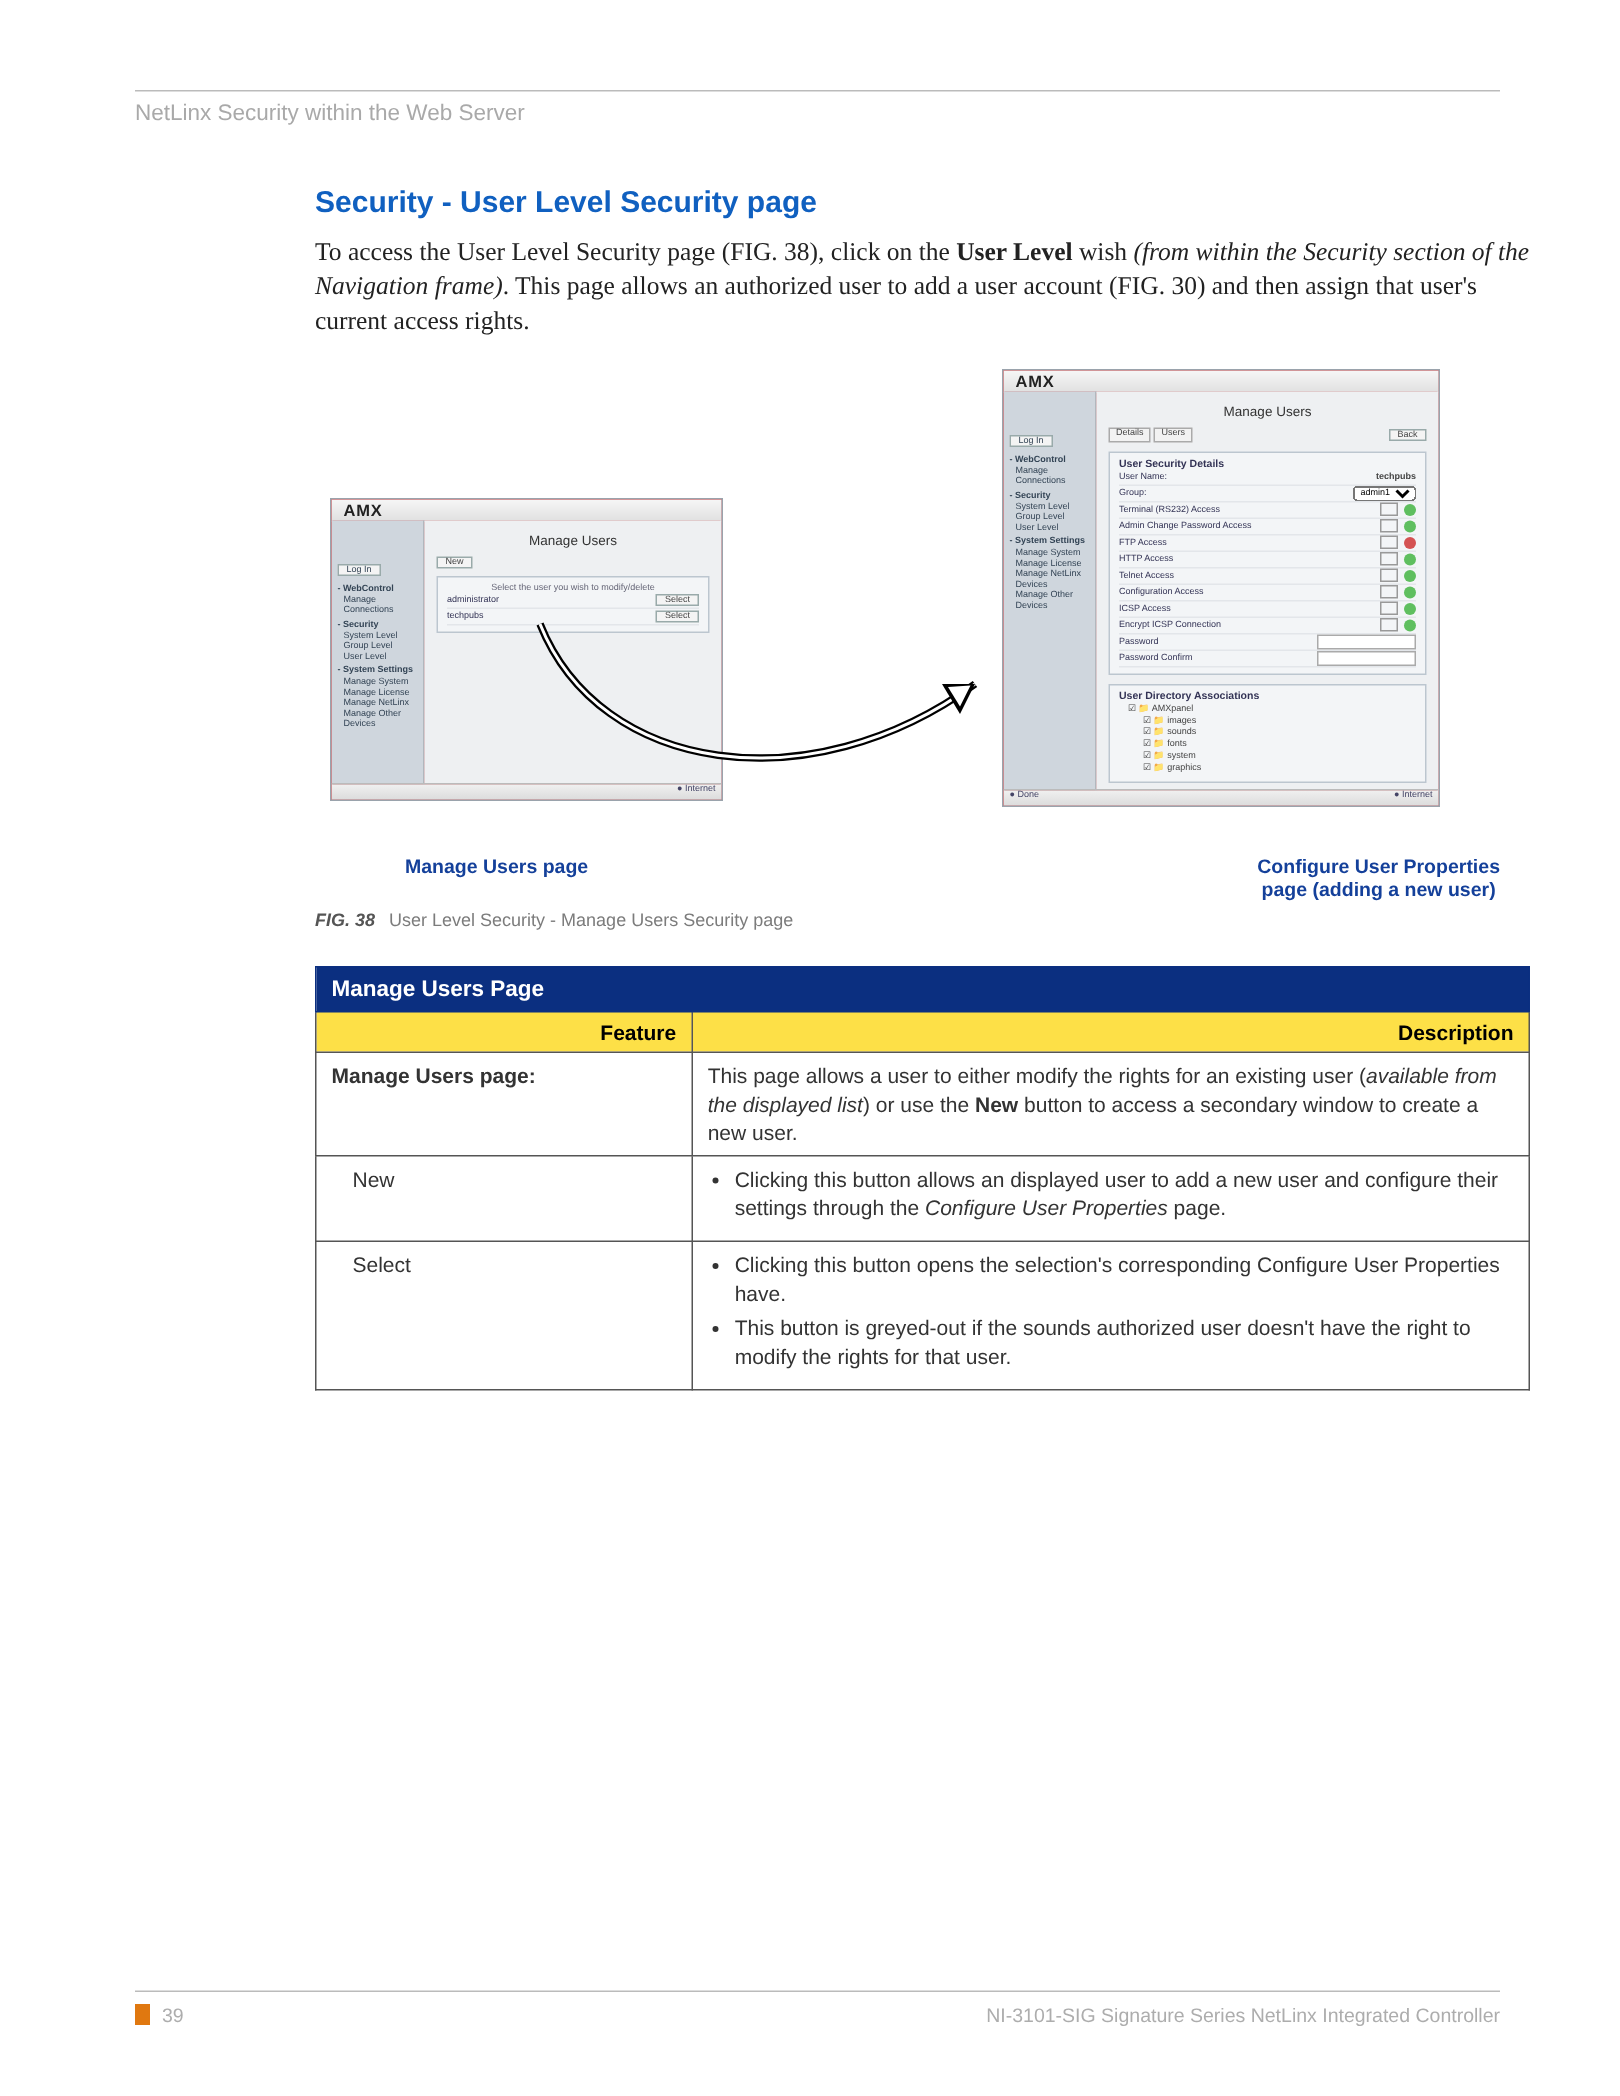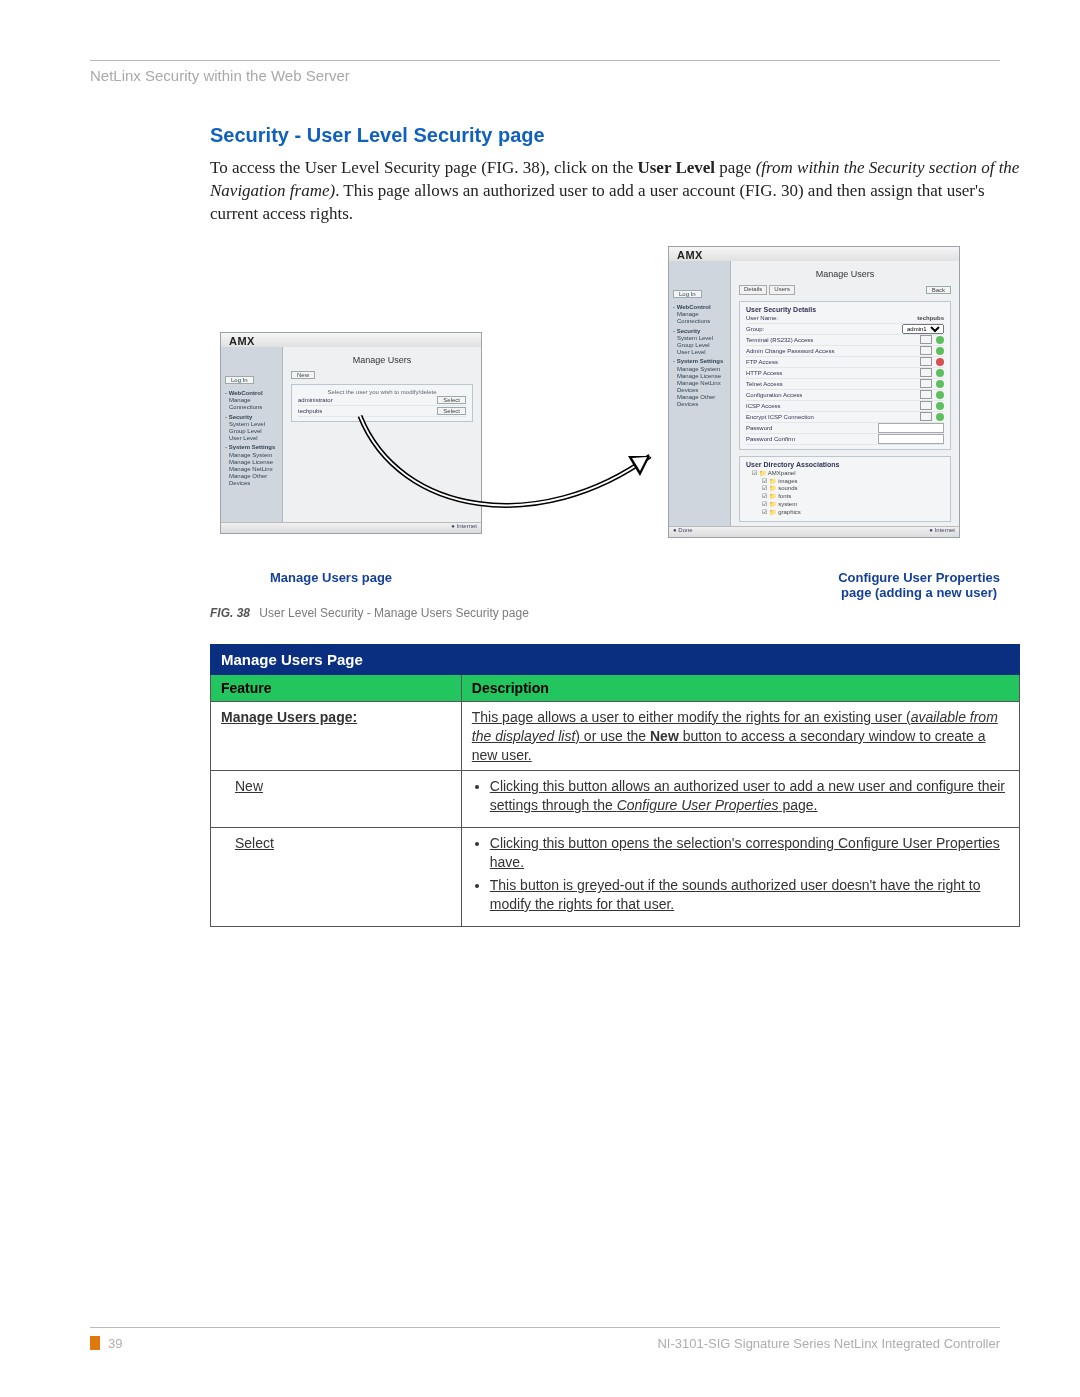--- a/index.html
+++ b/index.html
@@ -190,35 +190,34 @@
   table.feat th.tblTitle {
     background: #0b2f80;
     color: #fff;
     text-align: left;
     padding: 6px 10px;
     font-size: 15px;
     font-weight: 700;
     border: 1px solid #0b2f80;
   }
   table.feat th.colHead {
-    background: #22c55e;
+    background: #fde047;
     color: #000;
-    text-align: left;
+    text-align: right;
     padding: 5px 10px;
     border: 1px solid #555;
     font-weight: 700;
     font-size: 14px;
   }
   table.feat td {
     border: 1px solid #555;
     padding: 6px 10px;
     vertical-align: top;
     font-size: 14px;
     line-height: 1.35;
-    text-decoration: underline;
   }
   table.feat td .sub { padding-left: 14px; display: block; }
   table.feat td ul {
     margin: 0 0 6px 0;
     padding-left: 18px;
   }
   table.feat td ul li { margin-bottom: 4px; }
 
   
   .footer {
@@ -245,21 +244,21 @@
 <div class="page">
 
   <div class="rule"></div>
   <div class="running-head">NetLinx Security within the Web Server</div>
 
   <div class="content">
 
     <h2 class="section-title">Security - User Level Security page</h2>
 
     <p class="body">
-      <span>To access the User Level Security page (FIG. 38), click on the </span><span class="bold">User Level</span><span> page </span><span class="ital">(from within the Security section of the Navigation frame)</span><span>. This page allows an authorized user to add a user account (FIG. 30) and then assign that user's current access rights.</span>
+      <span>To access the User Level Security page (FIG. 38), click on the </span><span class="bold">User Level</span><span> wish </span><span class="ital">(from within the Security section of the Navigation frame)</span><span>. This page allows an authorized user to add a user account (FIG. 30) and then assign that user's current access rights.</span>
     </p>
 
     <div class="shot-area">
 
       <div class="shot left">
         <div class="titlebar"></div>
         <div class="logo">AMX</div>
         <div class="sidebar">
           <div style="margin-bottom:6px;"><span class="btn">Log In</span></div>
           <div style="font-weight:700;">- WebControl</div>
@@ -430,21 +429,21 @@
         <td>
           <span>This page allows a user to either modify the rights for an existing user (</span><span class="ital">available from the displayed list</span><span>) or use the </span><span class="bold">New</span><span> button to access a secondary window to create a new user.</span>
         </td>
       </tr>
       <tr>
         <td>
               <span class="sub">New</span>
             </td>
         <td>
           <ul>
-                <li><span>Clicking this button allows an authorized user to add a new user and configure their settings through the </span><span class="ital">Configure User Properties</span><span> page.</span></li>
+                <li><span>Clicking this button allows an displayed user to add a new user and configure their settings through the </span><span class="ital">Configure User Properties</span><span> page.</span></li>
               </ul>
         </td>
       </tr>
       <tr>
         <td>
               <span class="sub">Select</span>
             </td>
         <td>
           <ul>
             <li>Clicking this button opens the selection's corresponding Configure User Properties have.</li>

